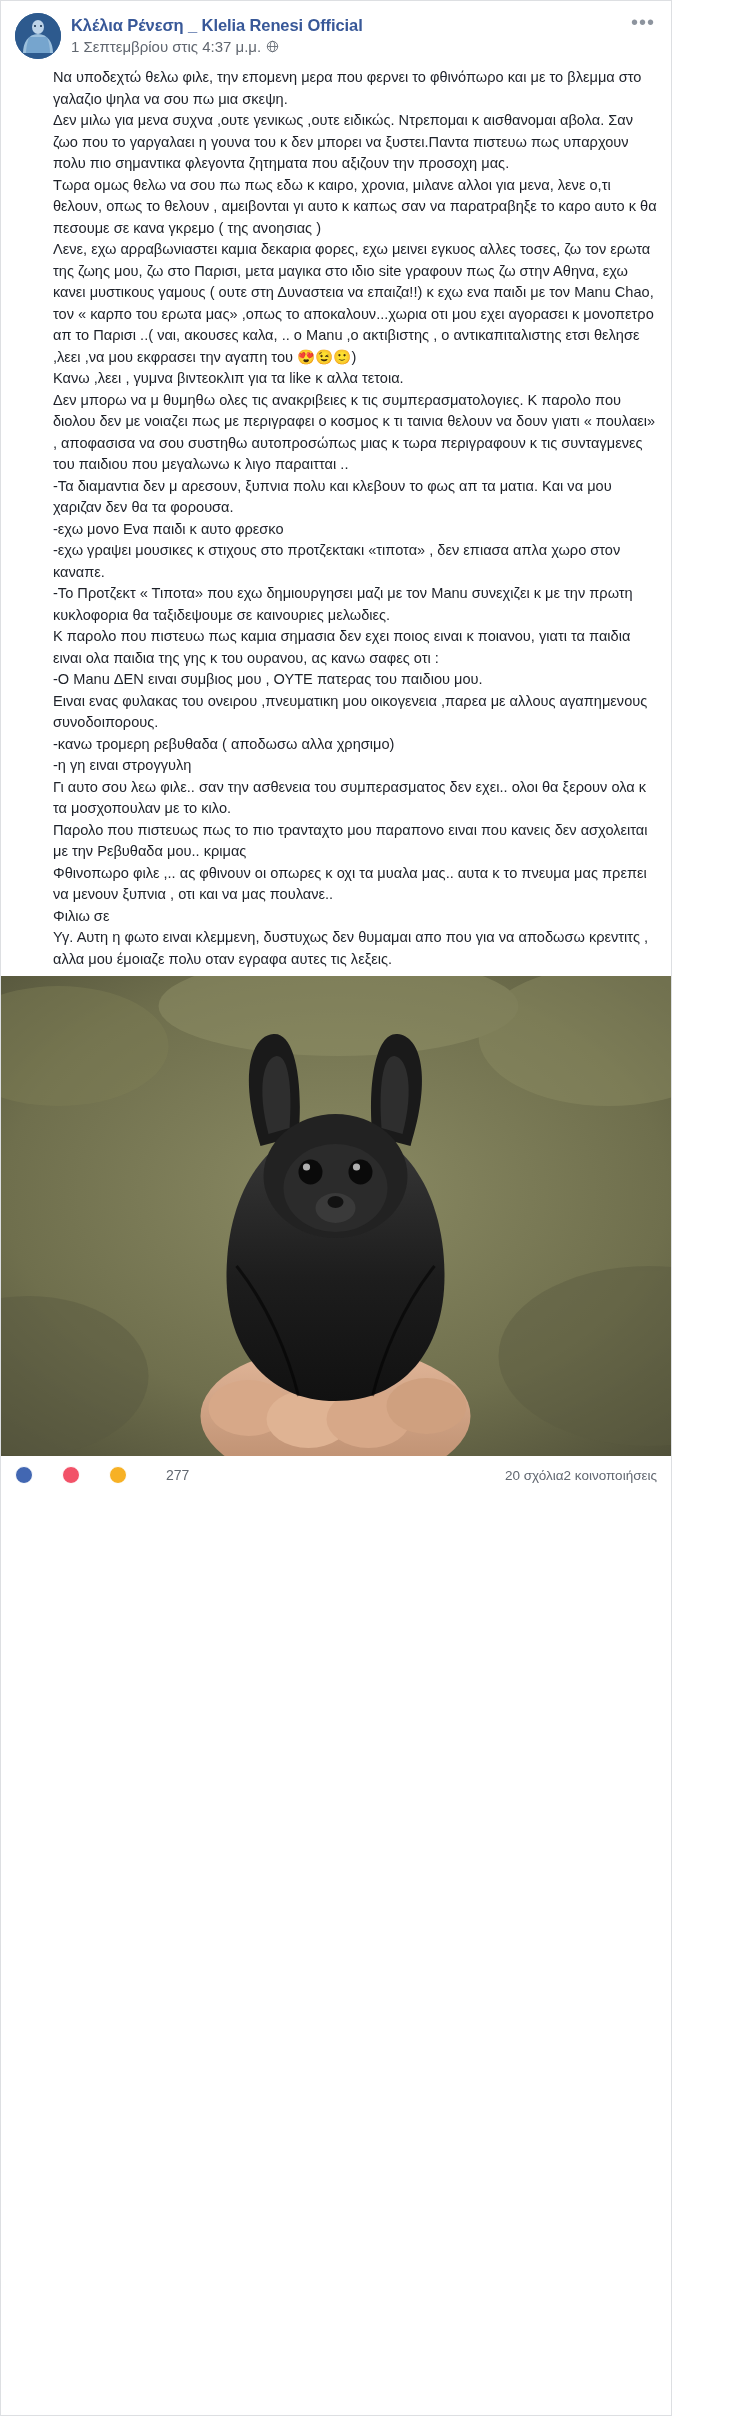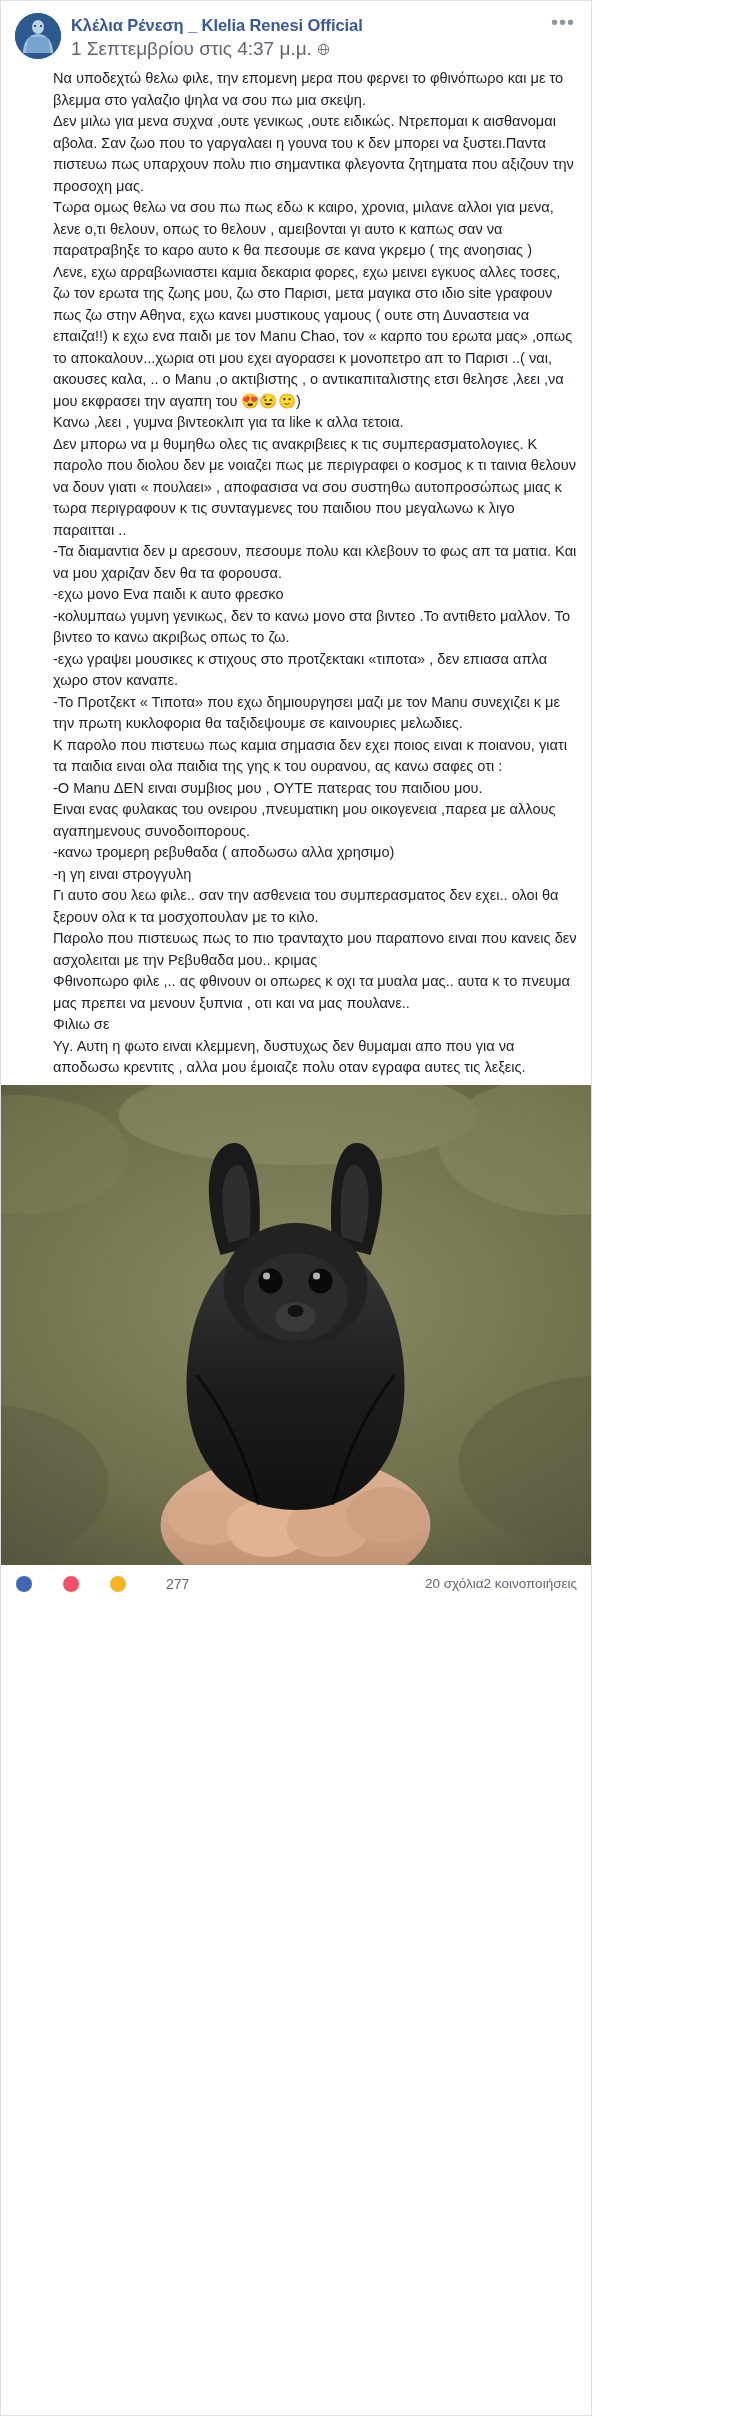--- a/index.html
+++ b/index.html
@@ -3,21 +3,21 @@
 <meta charset="utf-8">
 <style>
   * { box-sizing: border-box; }
   html, body {
     margin: 0;
     padding: 0;
     background: #ffffff;
     font-family: "Liberation Sans", sans-serif;
   }
   .post {
-    width: 592px;
+    width: 672px;
     min-height: 2416px;
     background: #ffffff;
     border: 1px solid #dddfe2;
     position: relative;
   }
   
   .post-header {
     display: flex;
     align-items: flex-start;
     padding: 12px 14px 6px 14px;
@@ -43,21 +43,21 @@
   .page-name {
     font-size: 16.5px;
     font-weight: bold;
     color: #385898;
     line-height: 20px;
     letter-spacing: -0.1px;
   }
   .meta-row {
     display: flex;
     align-items: center;
-    font-size: 19px;
+    font-size: 15px;
     color: #616770;
     margin-top: 3px;
   }
   .globe-icon { margin-left: 5px; display: inline-flex; align-items: center; }
   .menu-dots {
     position: absolute;
     top: 14px;
     right: 16px;
     color: #8d949e;
     font-size: 20px;
@@ -148,23 +148,22 @@
     <div class="menu-dots">•••</div>
   </div>
 
   <div class="post-body">
     <p>Να υποδεχτώ θελω φιλε, την επομενη μερα που φερνει το φθινόπωρο και με το βλεμμα στο γαλαζιο ψηλα να σου πω μια σκεψη.</p>
     <p>Δεν μιλω για μενα συχνα ,ουτε γενικως ,ουτε ειδικώς. Ντρεπομαι κ αισθανομαι αβολα. Σαν ζωο που το γαργαλαει η γουνα του κ δεν μπορει να ξυστει.Παντα πιστευω πως υπαρχουν πολυ πιο σημαντικα φλεγοντα ζητηματα που αξιζουν την προσοχη μας.</p>
     <p>Τωρα ομως θελω να σου πω πως εδω κ καιρο, χρονια, μιλανε αλλοι για μενα, λενε ο,τι θελουν, οπως το θελουν , αμειβονται γι αυτο κ καπως σαν να παρατραβηξε το καρο αυτο κ θα πεσουμε σε κανα γκρεμο ( της ανοησιας )</p>
     <p>Λενε, εχω αρραβωνιαστει καμια δεκαρια φορες, εχω μεινει εγκυος αλλες τοσες, ζω τον ερωτα της ζωης μου, ζω στο Παρισι, μετα μαγικα στο ιδιο site γραφουν πως ζω στην Αθηνα, εχω κανει μυστικους γαμους ( ουτε στη Δυναστεια να επαιζα!!) κ εχω ενα παιδι με τον Manu Chao, τον « καρπο του ερωτα μας» ,οπως το αποκαλουν...χωρια οτι μου εχει αγορασει κ μονοπετρο απ το Παρισι ..( ναι, ακουσες καλα, .. ο Manu ,ο ακτιβιστης , ο αντικαπιταλιστης ετσι θελησε ,λεει ,να μου εκφρασει την αγαπη του 😍😉🙂)</p>
     <p>Κανω ,λεει , γυμνα βιντεοκλιπ για τα like κ αλλα τετοια.</p>
     <p>Δεν μπορω να μ θυμηθω ολες τις ανακριβειες κ τις συμπερασματολογιες. Κ παρολο που διολου δεν με νοιαζει πως με περιγραφει ο κοσμος κ τι ταινια θελουν να δουν γιατι « πουλαει» , αποφασισα να σου συστηθω αυτοπροσώπως μιας κ τωρα περιγραφουν κ τις συνταγμενες του παιδιου που μεγαλωνω κ λιγο παραιτται ..</p>
-    <p>-Τα διαμαντια δεν μ αρεσουν, πεσουμε πολυ και κλεβουν το φως απ τα ματια. Και να μου χαριζαν δεν θα τα φορουσα.</p>
+    <p>-Τα διαμαντια δεν μ αρεσουν, ξυπνια πολυ και κλεβουν το φως απ τα ματια. Και να μου χαριζαν δεν θα τα φορουσα.</p>
     <p>-εχω μονο Ενα παιδι κ αυτο φρεσκο</p>
-    <p>-κολυμπαω γυμνη γενικως, δεν το κανω μονο στα βιντεο .Το αντιθετο μαλλον. Το βιντεο το κανω ακριβως οπως το ζω.</p>
     <p>-εχω γραψει μουσικες κ στιχους στο προτζεκτακι «τιποτα» , δεν επιασα απλα χωρο στον καναπε.</p>
     <p>-Το Προτζεκτ « Τιποτα» που εχω δημιουργησει μαζι με τον Manu συνεχιζει κ με την πρωτη κυκλοφορια θα ταξιδεψουμε σε καινουριες μελωδιες.</p>
     <p>Κ παρολο που πιστευω πως καμια σημασια δεν εχει ποιος ειναι κ ποιανου, γιατι τα παιδια ειναι ολα παιδια της γης κ του ουρανου, ας κανω σαφες οτι :</p>
     <p>-Ο Manu ΔΕΝ ειναι συμβιος μου , ΟΥΤΕ πατερας του παιδιου μου.</p>
     <p>Ειναι ενας φυλακας του ονειρου ,πνευματικη μου οικογενεια ,παρεα με αλλους αγαπημενους συνοδοιπορους.</p>
     <p>-κανω τρομερη ρεβυθαδα ( αποδωσω αλλα χρησιμο)</p>
     <p>-η γη ειναι στρογγυλη</p>
     <p>Γι αυτο σου λεω φιλε.. σαν την ασθενεια του συμπερασματος δεν εχει.. ολοι θα ξερουν ολα κ τα μοσχοπουλαν με το κιλο.</p>
     <p>Παρολο που πιστευως πως το πιο τρανταχτο μου παραπονο ειναι που κανεις δεν ασχολειται με την Ρεβυθαδα μου.. κριμας</p>
     <p>Φθινοπωρο φιλε ,.. ας φθινουν οι οπωρες κ οχι τα μυαλα μας.. αυτα κ το πνευμα μας πρεπει να μενουν ξυπνια , οτι και να μας πουλανε..</p>

